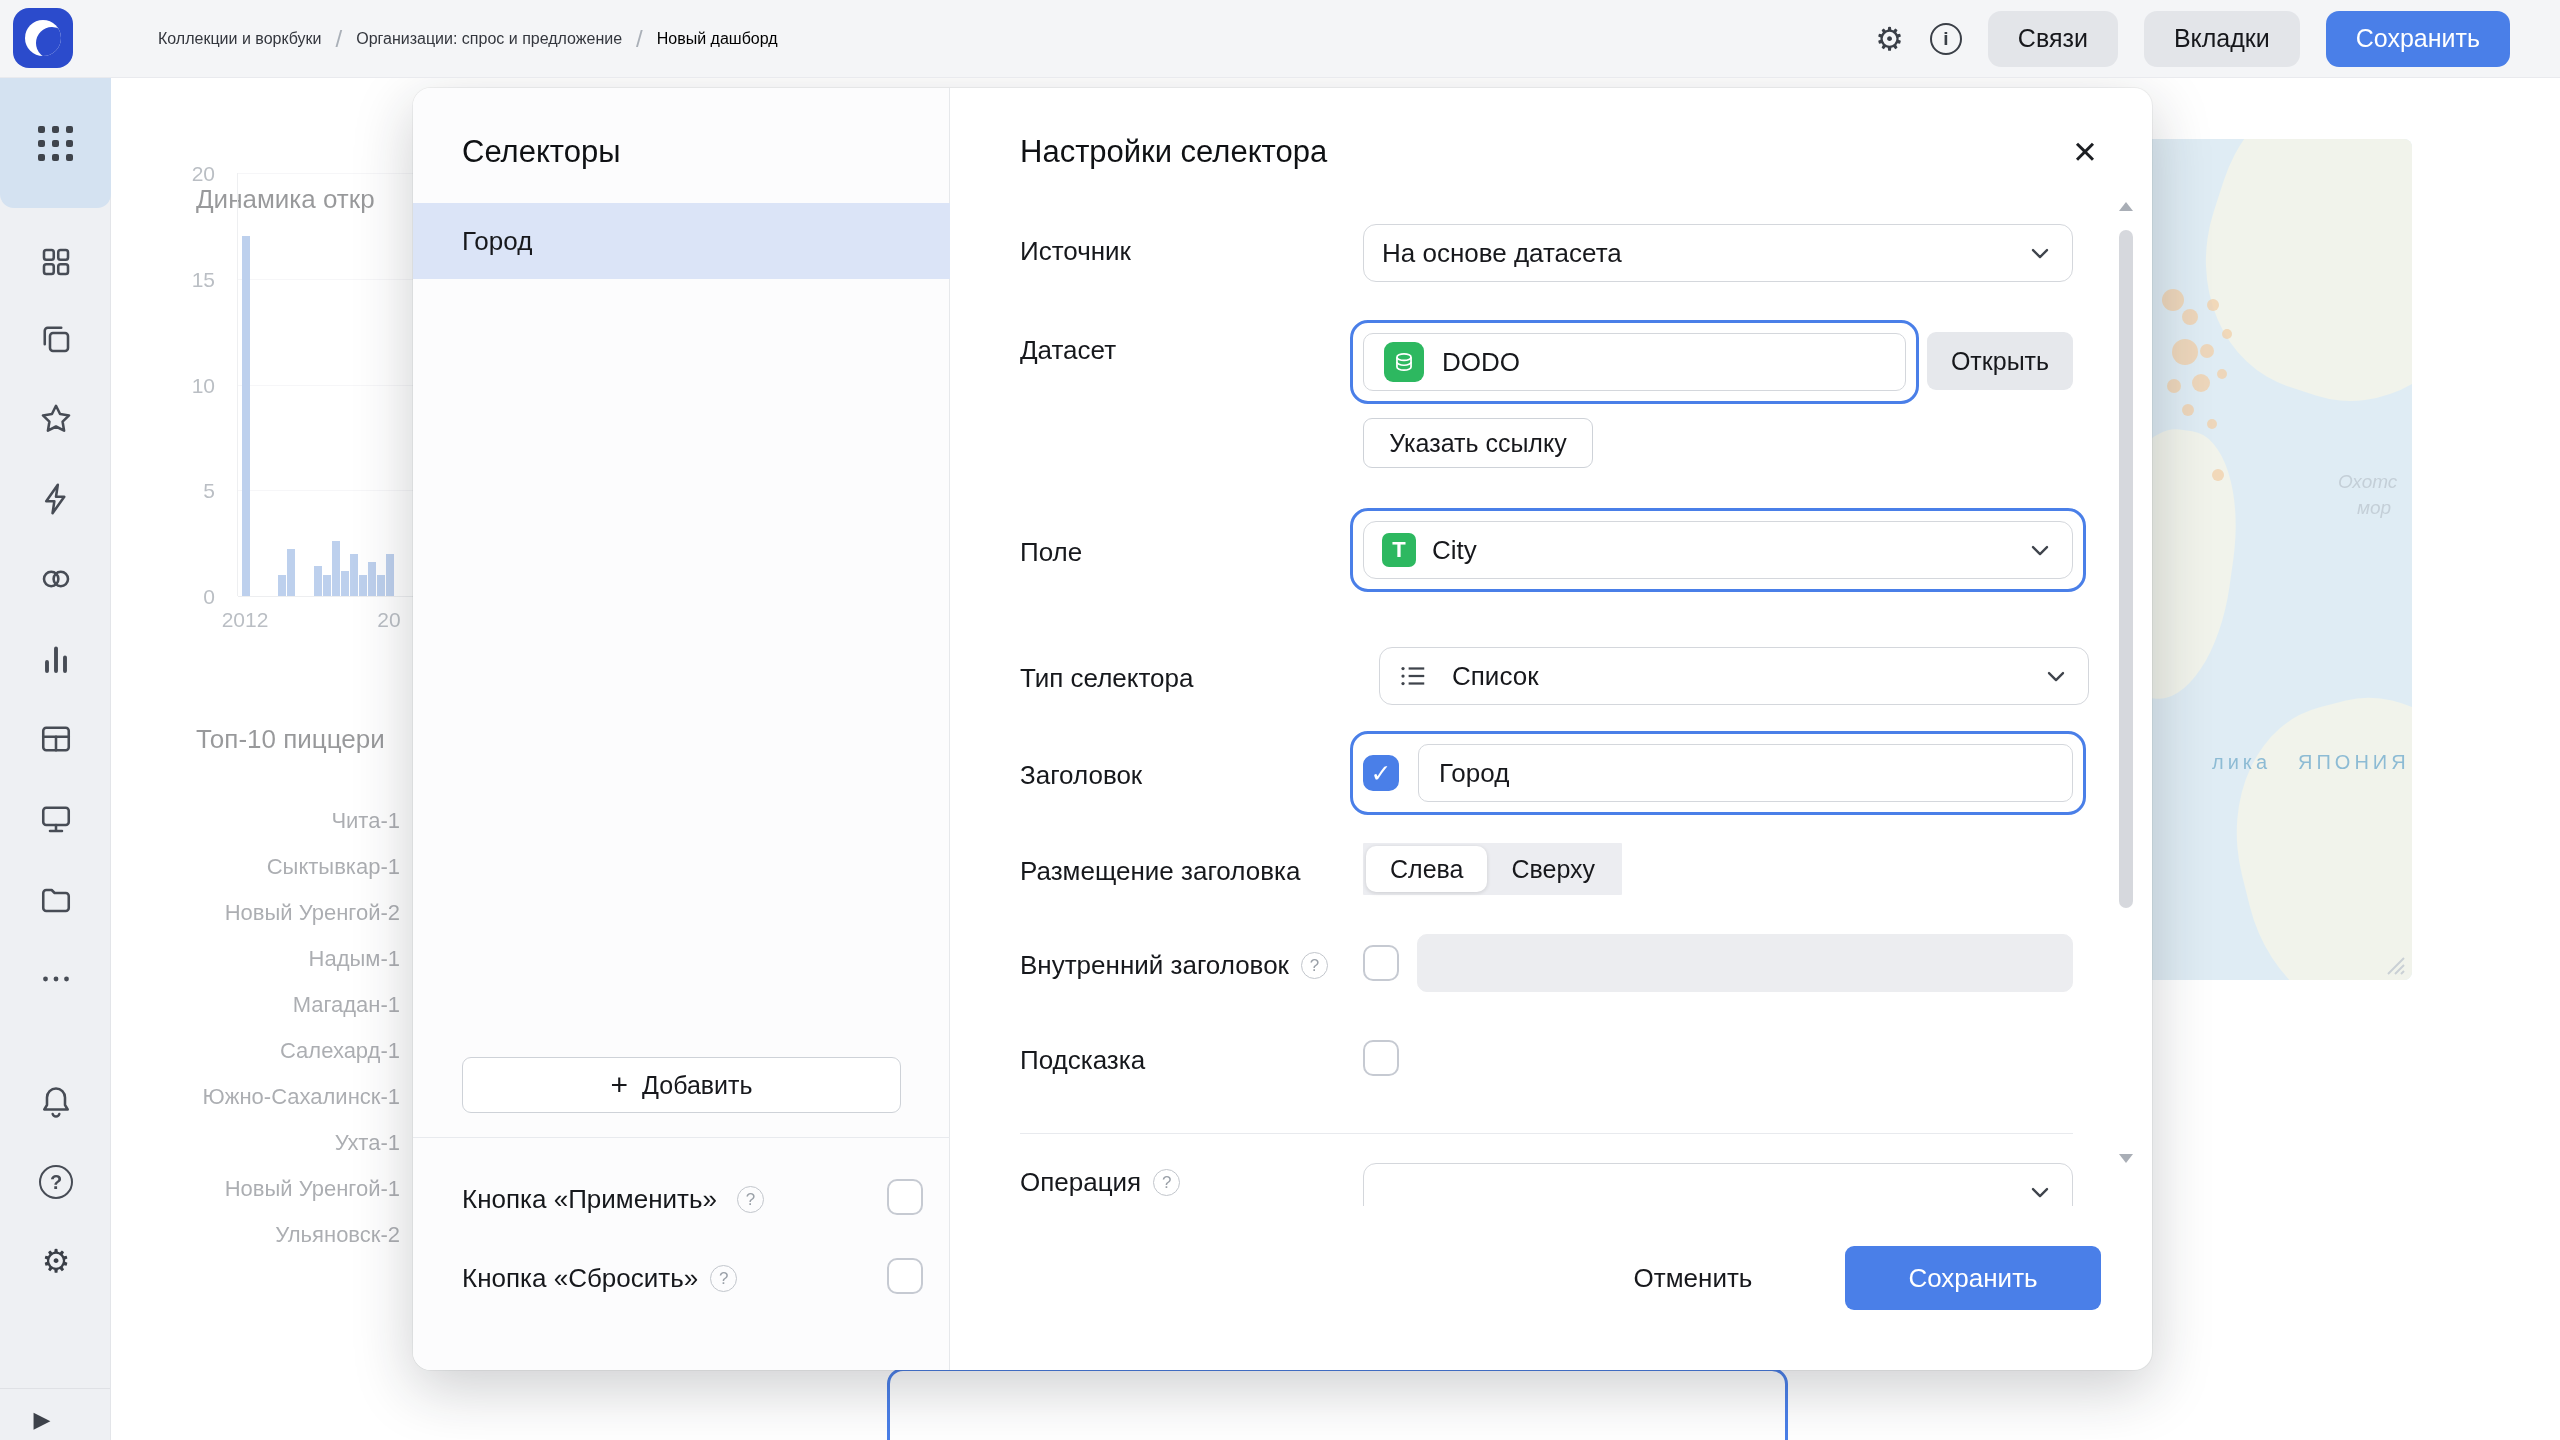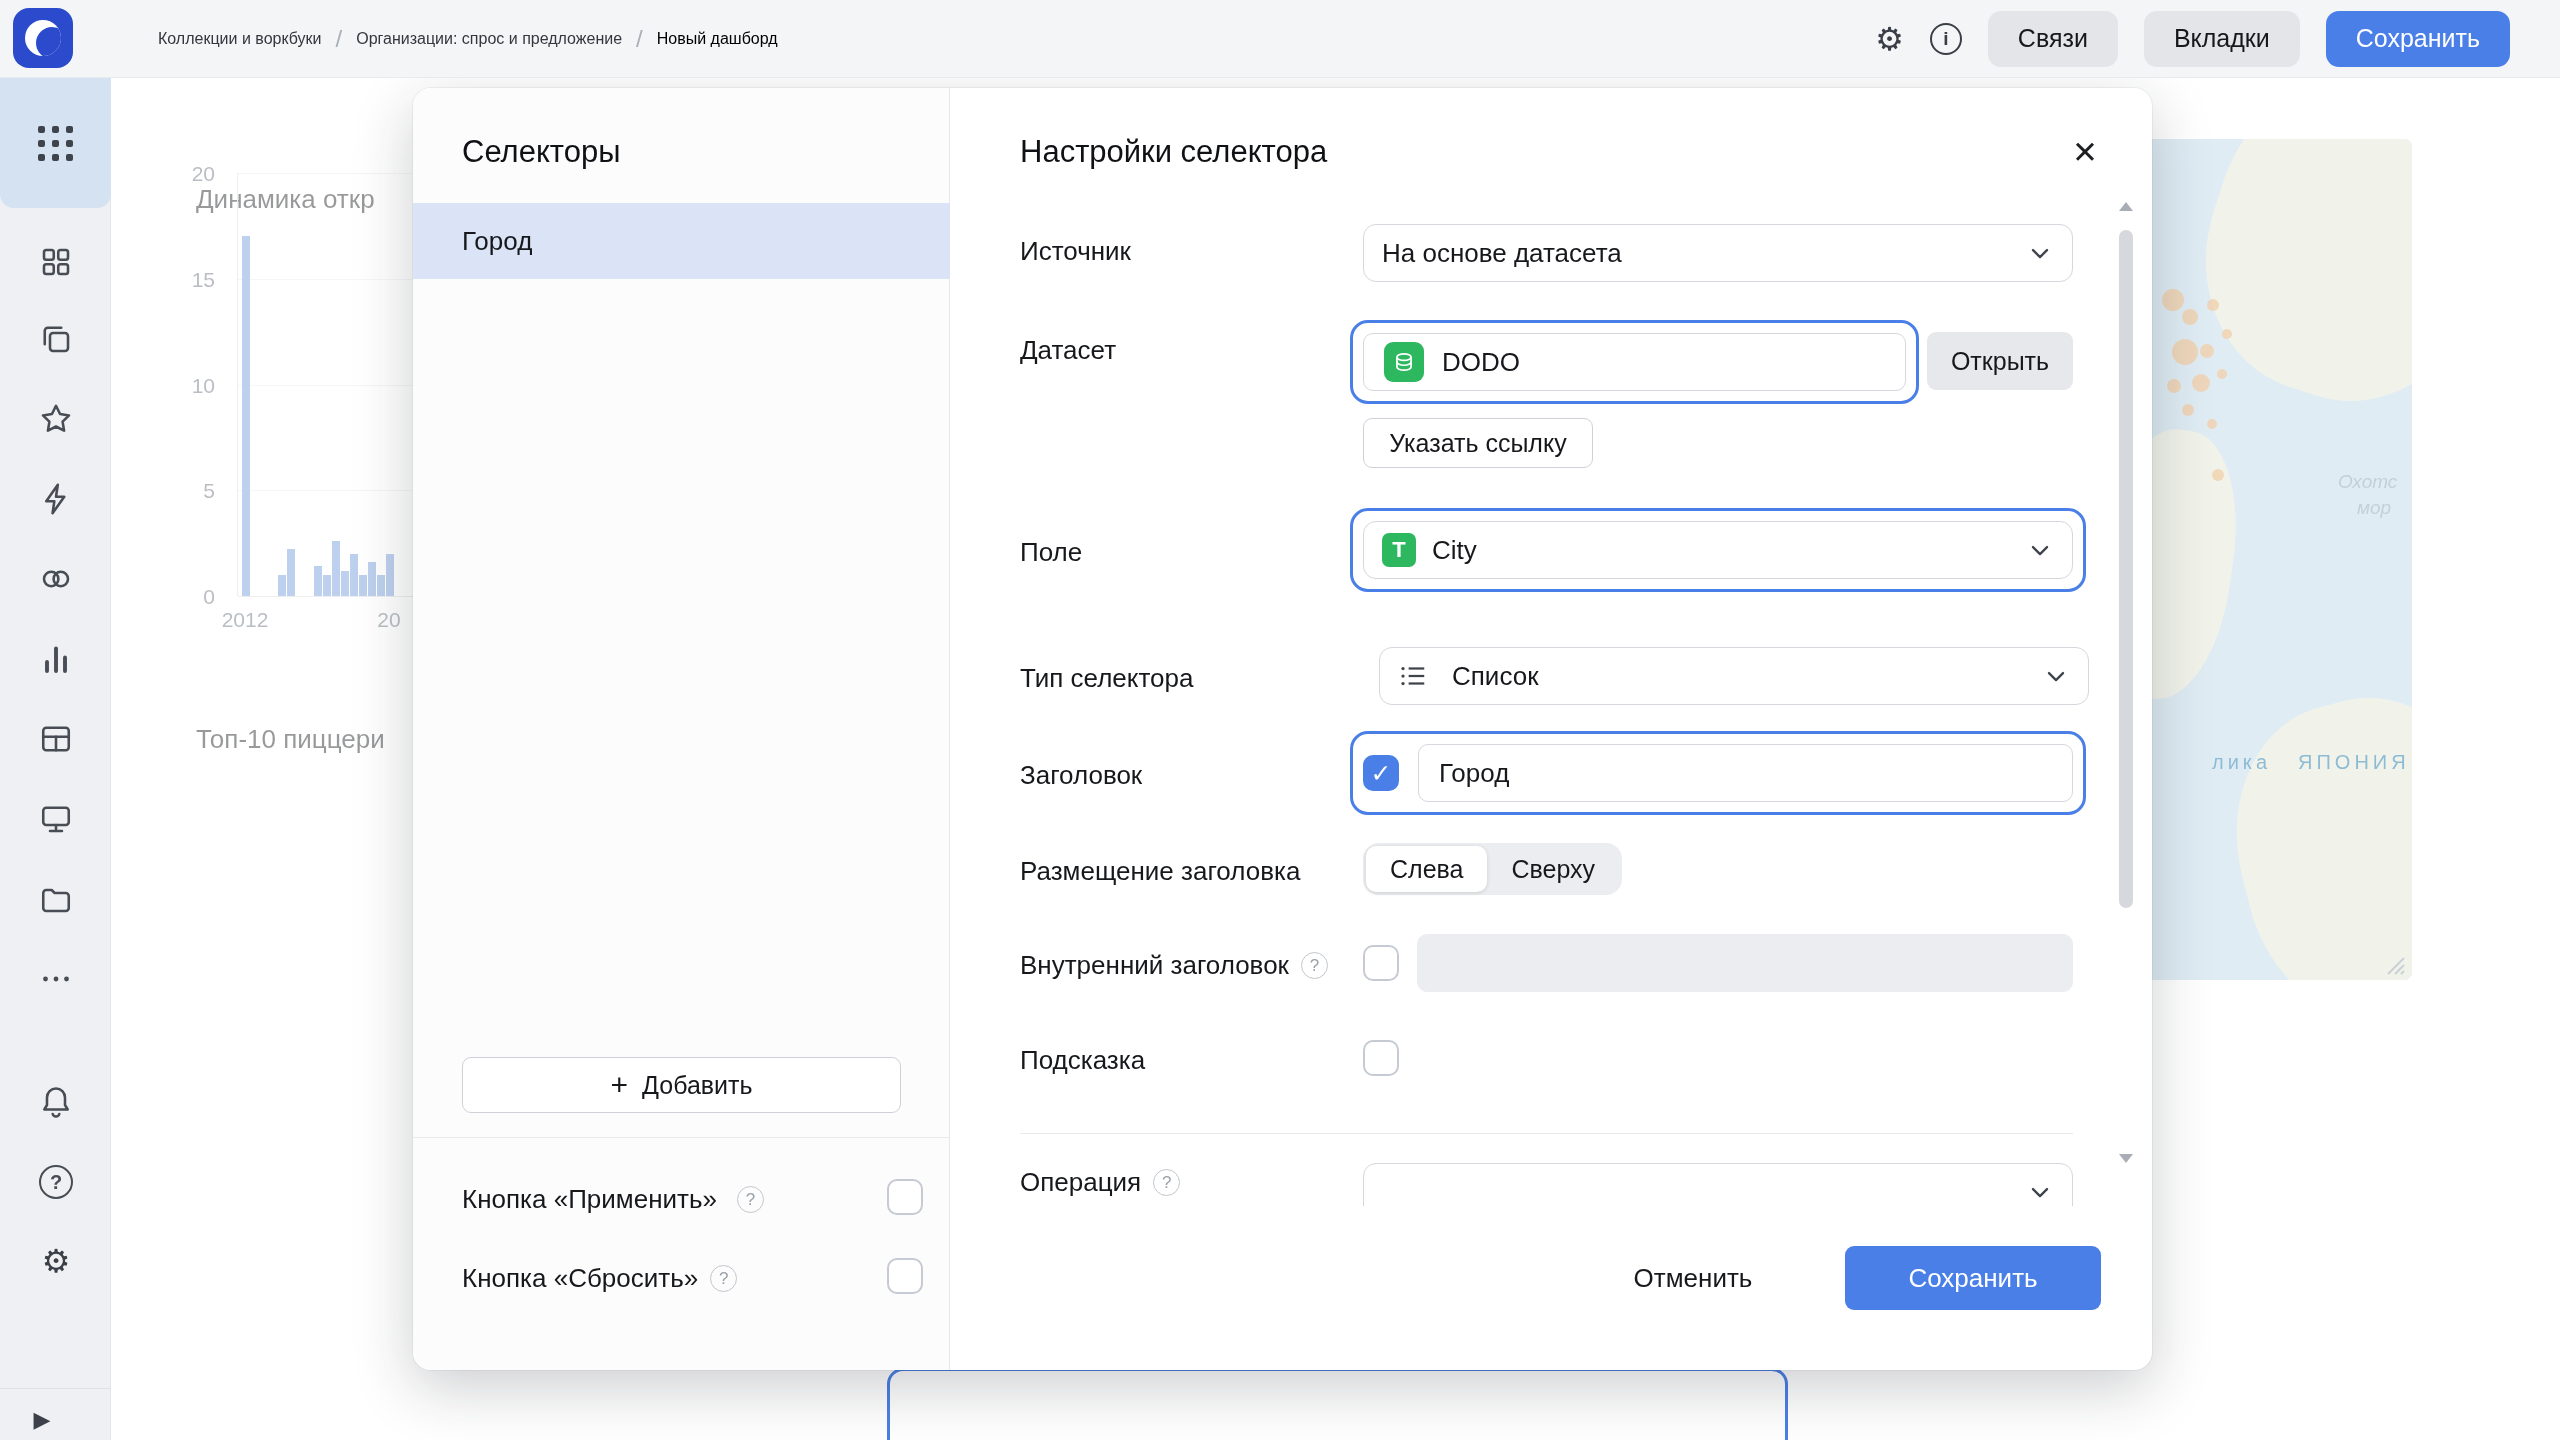--- a/index.html
+++ b/index.html
@@ -59,21 +59,21 @@
   .ring { position:absolute; border:3px solid #4a7fe8; border-radius:18px; padding:10px; background:#fff; }
   .cb { width:36px; height:36px; border:2px solid #c6cad2; border-radius:10px; background:#fff; cursor:pointer; flex:none; }
   .cb.on { background:#4a7fe8; border-color:#4a7fe8; color:#fff; display:flex; align-items:center; justify-content:center; font-size:25px; }
   .qmark { width:27px; height:27px; border:1.5px solid #c2c6cc; border-radius:50%; color:#9aa0a8; font-size:17px; display:inline-flex; align-items:center; justify-content:center; margin-left:12px; flex:none; }
   .flabel { position:absolute; font-size:26px; color:#16181c; display:flex; align-items:center; white-space:nowrap; }
   .btn { border-radius:9px; font-size:25px; display:flex; align-items:center; justify-content:center; cursor:pointer; }
   .btn.outline { background:#fff; border:1.5px solid #ced2d8; }
   .btn.gray { background:#e6e8ec; }
   .btn.blue { background:#4a7fe8; color:#fff; font-size:26px; }
   .btn.text { background:transparent; font-size:26px; }
-  .seg { position:absolute; background:#ecedf1; border-radius:16px; padding:3px; display:inline-flex; height:52px; }
+  .seg { position:absolute; background:#ecedf1; border-radius:1px; padding:3px; display:inline-flex; height:52px; }
   .seg span { padding:0 24px; display:flex; align-items:center; font-size:25px; border-radius:10px; color:#17181c; cursor:pointer; }
   .seg .active { background:#fff; box-shadow:0 1px 4px rgba(0,0,0,0.14); }
   .input { border:1.5px solid #d4d7dc; border-radius:10px; height:58px; display:flex; align-items:center; padding:0 20px; font-size:26px; background:#fff; }
   .input.disabled { background:#ecedf0; border-color:#ecedf0; }
   .viewport { position:absolute; left:538px; top:126px; width:1164px; height:992px; overflow:hidden; }
   .greenbox { width:40px; height:40px; border-radius:9px; background:#2db860; display:flex; align-items:center; justify-content:center; flex:none; }
   .tbox { width:34px; height:34px; border-radius:7px; background:#2db860; color:#fff; font-weight:700; font-size:22px; display:flex; align-items:center; justify-content:center; flex:none; }
   .sb-track { position:absolute; left:1706px; top:130px; width:14px; height:948px; }
   .sb-thumb { position:absolute; left:1706px; top:142px; width:14px; height:678px; background:#d6d8dd; border-radius:7px; cursor:pointer; }
   .tri-up { width:0; height:0; border-left:7px solid transparent; border-right:7px solid transparent; border-bottom:9px solid #a9aeb6; }
@@ -113,20 +113,32 @@
         <div class="bar" style="left: 130px; height: 33.84px;"></div>
         <div class="bar" style="left: 139px; height: 21.15px;"></div>
         <div class="bar" style="left: 148px; height: 42.3px;"></div>
       </div>
     <span class="xtick" style="left:69px;top:520px;width:56px;">2012</span>
     <span class="xtick" style="left:219px;top:520px;width:44px;">20</span>
   </div>
 
   <div class="abs" style="left:148px;top:702px;width:700px;height:600px;background:#fff;border-radius:8px;">
     <div class="card-title abs" style="left:48px;top:22px;">Топ-10 пиццери</div>
+    <div class="abs" style="left:48px;top:96px;width:204px;">
+      <div class="t10row">Чита-1</div>
+      <div class="t10row">Сыктывкар-1</div>
+      <div class="t10row">Новый Уренгой-2</div>
+      <div class="t10row">Надым-1</div>
+      <div class="t10row">Магадан-1</div>
+      <div class="t10row">Салехард-1</div>
+      <div class="t10row">Южно-Сахалинск-1</div>
+      <div class="t10row">Ухта-1</div>
+      <div class="t10row">Новый Уренгой-1</div>
+      <div class="t10row">Ульяновск-2</div>
+    </div>
   </div>
 
   <div class="abs map">
     <div class="blob" style="left:60px;top:-60px;width:280px;height:320px;transform:rotate(18deg);"></div>
     <div class="blob" style="left:-50px;top:290px;width:130px;height:270px;transform:rotate(8deg);"></div>
     <div class="blob" style="left:90px;top:560px;width:260px;height:320px;transform:rotate(-14deg);"></div>
     <div class="dot" style="left:10px;top:150px;width:22px;height:22px;"></div>
     <div class="dot" style="left:30px;top:170px;width:16px;height:16px;"></div>
     <div class="dot" style="left:55px;top:160px;width:12px;height:12px;"></div>
     <div class="dot" style="left:20px;top:200px;width:26px;height:26px;"></div>

